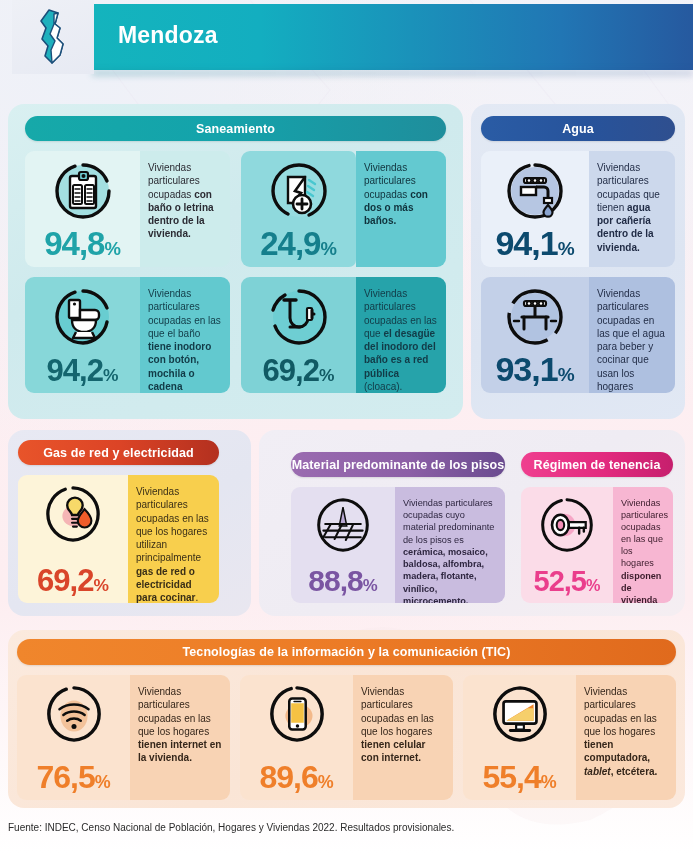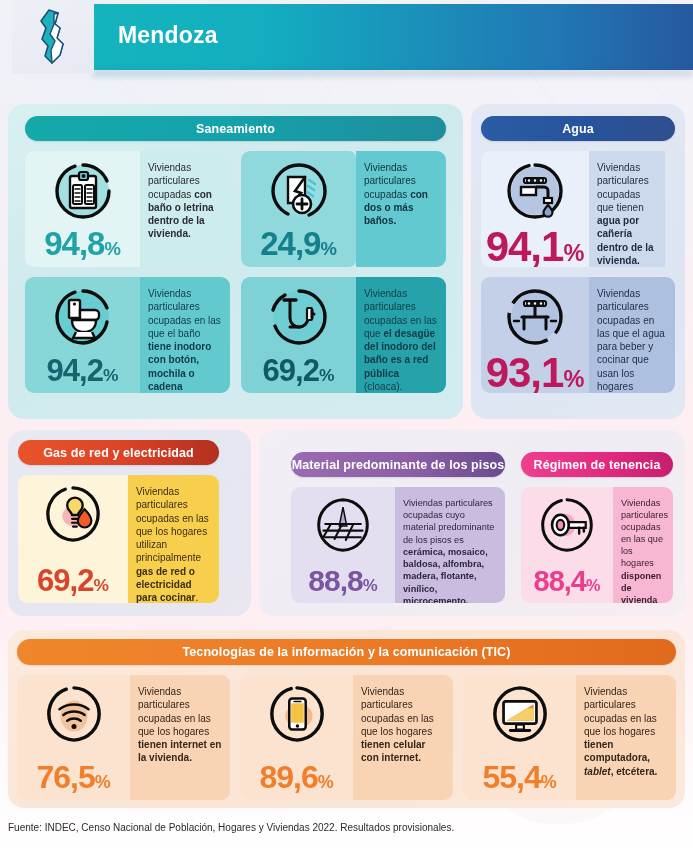--- a/index.html
+++ b/index.html
@@ -122,24 +122,24 @@
   .san-c2 .card-pct { color:#157f8c; font-size: 33px; }
   .san-c3 .card-pct { color:#14656e; font-size: 31px; }
   .san-c4 .card-pct { color:#115a64; font-size: 31px; }
   .san-c3 .card-right, .san-c4 .card-right { color:#123b47; }
   .san-c2 .card-right { color:#10323c; }
 
   .agua-card { position: absolute; left: 10px; width: 194px; height: 116px; }
   .agua-c1 { top: 47px; }
   .agua-c2 { top: 173px; }
   .agua-c1 .card-left  { width: 108px; background:#eaf0f9; }
-  .agua-c1 .card-right { width: 76px;  background:#ccd8ec; }
+  .agua-c1 .card-right { width: 86px;  background:#ccd8ec; }
   .agua-c2 .card-left  { width: 108px; background:#c3d0e8; }
   .agua-c2 .card-right { width: 86px;  background:#aec0e0; }
-  .agua-c1 .card-pct, .agua-c2 .card-pct { color:#be185d; font-size: 42px; }
+  .agua-c1 .card-pct, .agua-c2 .card-pct { color:#0c4a6e; font-size: 34px; }
   .agua-card .card-right { color:#1f2a44; }
 
   
   .row-mid { position: absolute; left: 8px; top: 430px; width: 677px; height: 192px; }
 
   .panel-gas {
     position: absolute; left: 0; top: 0; width: 243px; height: 186px;
     background: linear-gradient(150deg,#e8e9f3 0%, #e4e6f1 55%, #e9e7f0 100%);
   }
   .panel-mix {
@@ -425,21 +425,21 @@
           <span class="card-icon">
             <svg width="58" height="58" viewBox="0 0 62 62">
               <circle cx="28" cy="31" r="12" fill="#f48fb8" opacity=".7"></circle>
               <path d="M31 4 a27 27 0 0 1 26 27 a27 27 0 0 1 -26 27 a27 27 0 0 1 -26 -27 a27 27 0 0 1 20 -26.2" fill="none" stroke="#0d0d0d" stroke-width="3.2" stroke-linecap="round"></path>
               <ellipse cx="24" cy="31" rx="9" ry="11" fill="#fff" stroke="#0d0d0d" stroke-width="2.8"></ellipse>
               <ellipse cx="24" cy="31" rx="4" ry="5.5" fill="#f48fb8" stroke="#0d0d0d" stroke-width="2.2"></ellipse>
               <path d="M33 28 h18 v6 h-18z" fill="#fff" stroke="#0d0d0d" stroke-width="2.4"></path>
               <path d="M44 34 v6 M49 34 v4" stroke="#0d0d0d" stroke-width="2.6" stroke-linecap="round"></path>
             </svg>
           </span>
-          <div class="card-pct"><span>88,4</span><span class="sym">%</span></div>
+          <div class="card-pct"><span>52,5</span><span class="sym">%</span></div>
         </div>
         <div class="card-right">Viviendas particulares ocupadas en las que los hogares <b>disponen de vivienda propia.</b></div>
       </div>
     </div>
   </div>
 
   <div class="row-tic">
     <div class="panel panel-tic">
       <div class="pill pill-tic">Tecnologías de la información y la comunicación (TIC)</div>
 

